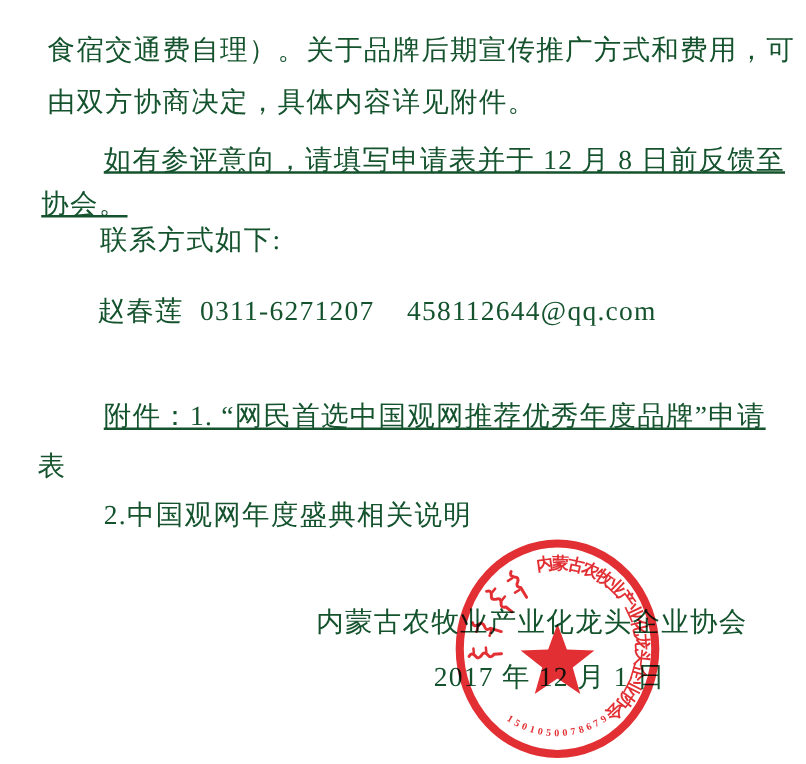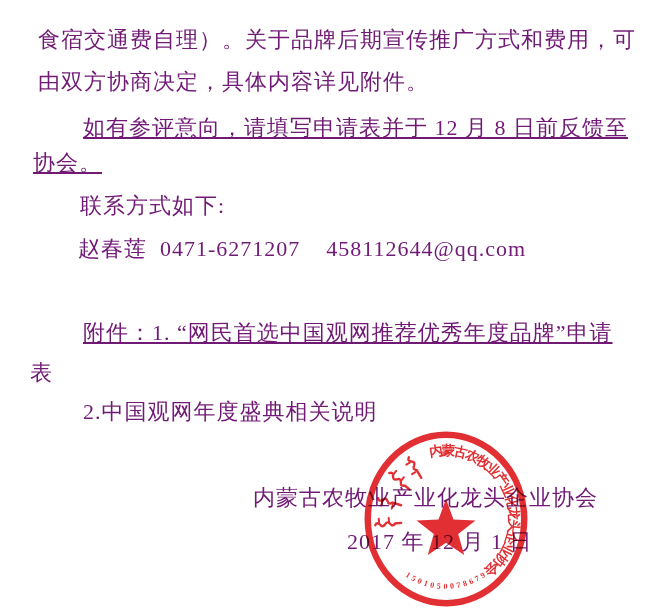--- a/index.html
+++ b/index.html
@@ -10,27 +10,27 @@
     overflow:hidden;
     font-family:"Liberation Serif","DejaVu Serif",serif;
     color:#1a1a1a;
   }
   .doc-line{
     position:absolute;
     font-size:22px;
     line-height:24px;
     letter-spacing:1px;
     white-space:pre;
-    color:#701a75;
+    color:#14532d;
   }
   .ln-1{left:38px;top:28px;}
   .ln-2{left:38px;top:70px;}
   .ln-3{left:83px;top:116px;text-decoration:underline;}
   .ln-4{left:33px;top:151px;text-decoration:underline;}
-  .ln-5{left:80px;top:194px;}
+  .ln-5{left:80px;top:180px;}
   .ln-6{left:78px;top:237px;}
   .ln-7{left:83px;top:321px;text-decoration:underline;}
   .ln-8{left:30px;top:361px;}
   .ln-9{left:83px;top:400px;}
   .ln-10{left:253px;top:486px;}
   .ln-11{left:347px;top:530px;}
   .seal{
     position:absolute;
     left:363px;top:430px;
     width:166px;height:180px;
@@ -45,21 +45,21 @@
 </head>
 <body>
 
 <div class="page">
 
   <div class="doc-line ln-1">食宿交通费自理）。关于品牌后期宣传推广方式和费用，可</div>
   <div class="doc-line ln-2">由双方协商决定，具体内容详见附件。</div>
   <div class="doc-line ln-3">如有参评意向，请填写申请表并于 12 月 8 日前反馈至</div>
   <div class="doc-line ln-4">协会。</div>
   <div class="doc-line ln-5">联系方式如下:</div>
-  <div class="doc-line ln-6">赵春莲  0471-6271207    458112644@qq.com</div>
+  <div class="doc-line ln-6">赵春莲  0311-6271207    458112644@qq.com</div>
   <div class="doc-line ln-7">附件：1. “网民首选中国观网推荐优秀年度品牌”申请</div>
   <div class="doc-line ln-8">表</div>
   <div class="doc-line ln-9">2.中国观网年度盛典相关说明</div>
   <div class="doc-line ln-10">内蒙古农牧业产业化龙头企业协会</div>
   <div class="doc-line ln-11">2017 年 12 月 1 日</div>
 
   <svg class="seal" viewBox="0 0 166 180" xmlns="http://www.w3.org/2000/svg">
     <defs>
       <path id="arcTop" d="M 67.0,26.9 A 64 64 0 0 1 120.1,140.8" fill="none"></path>
       <path id="arcBottom" d="M 40.4,144.9 A 70 70 0 0 0 124.6,144.9" fill="none"></path>

